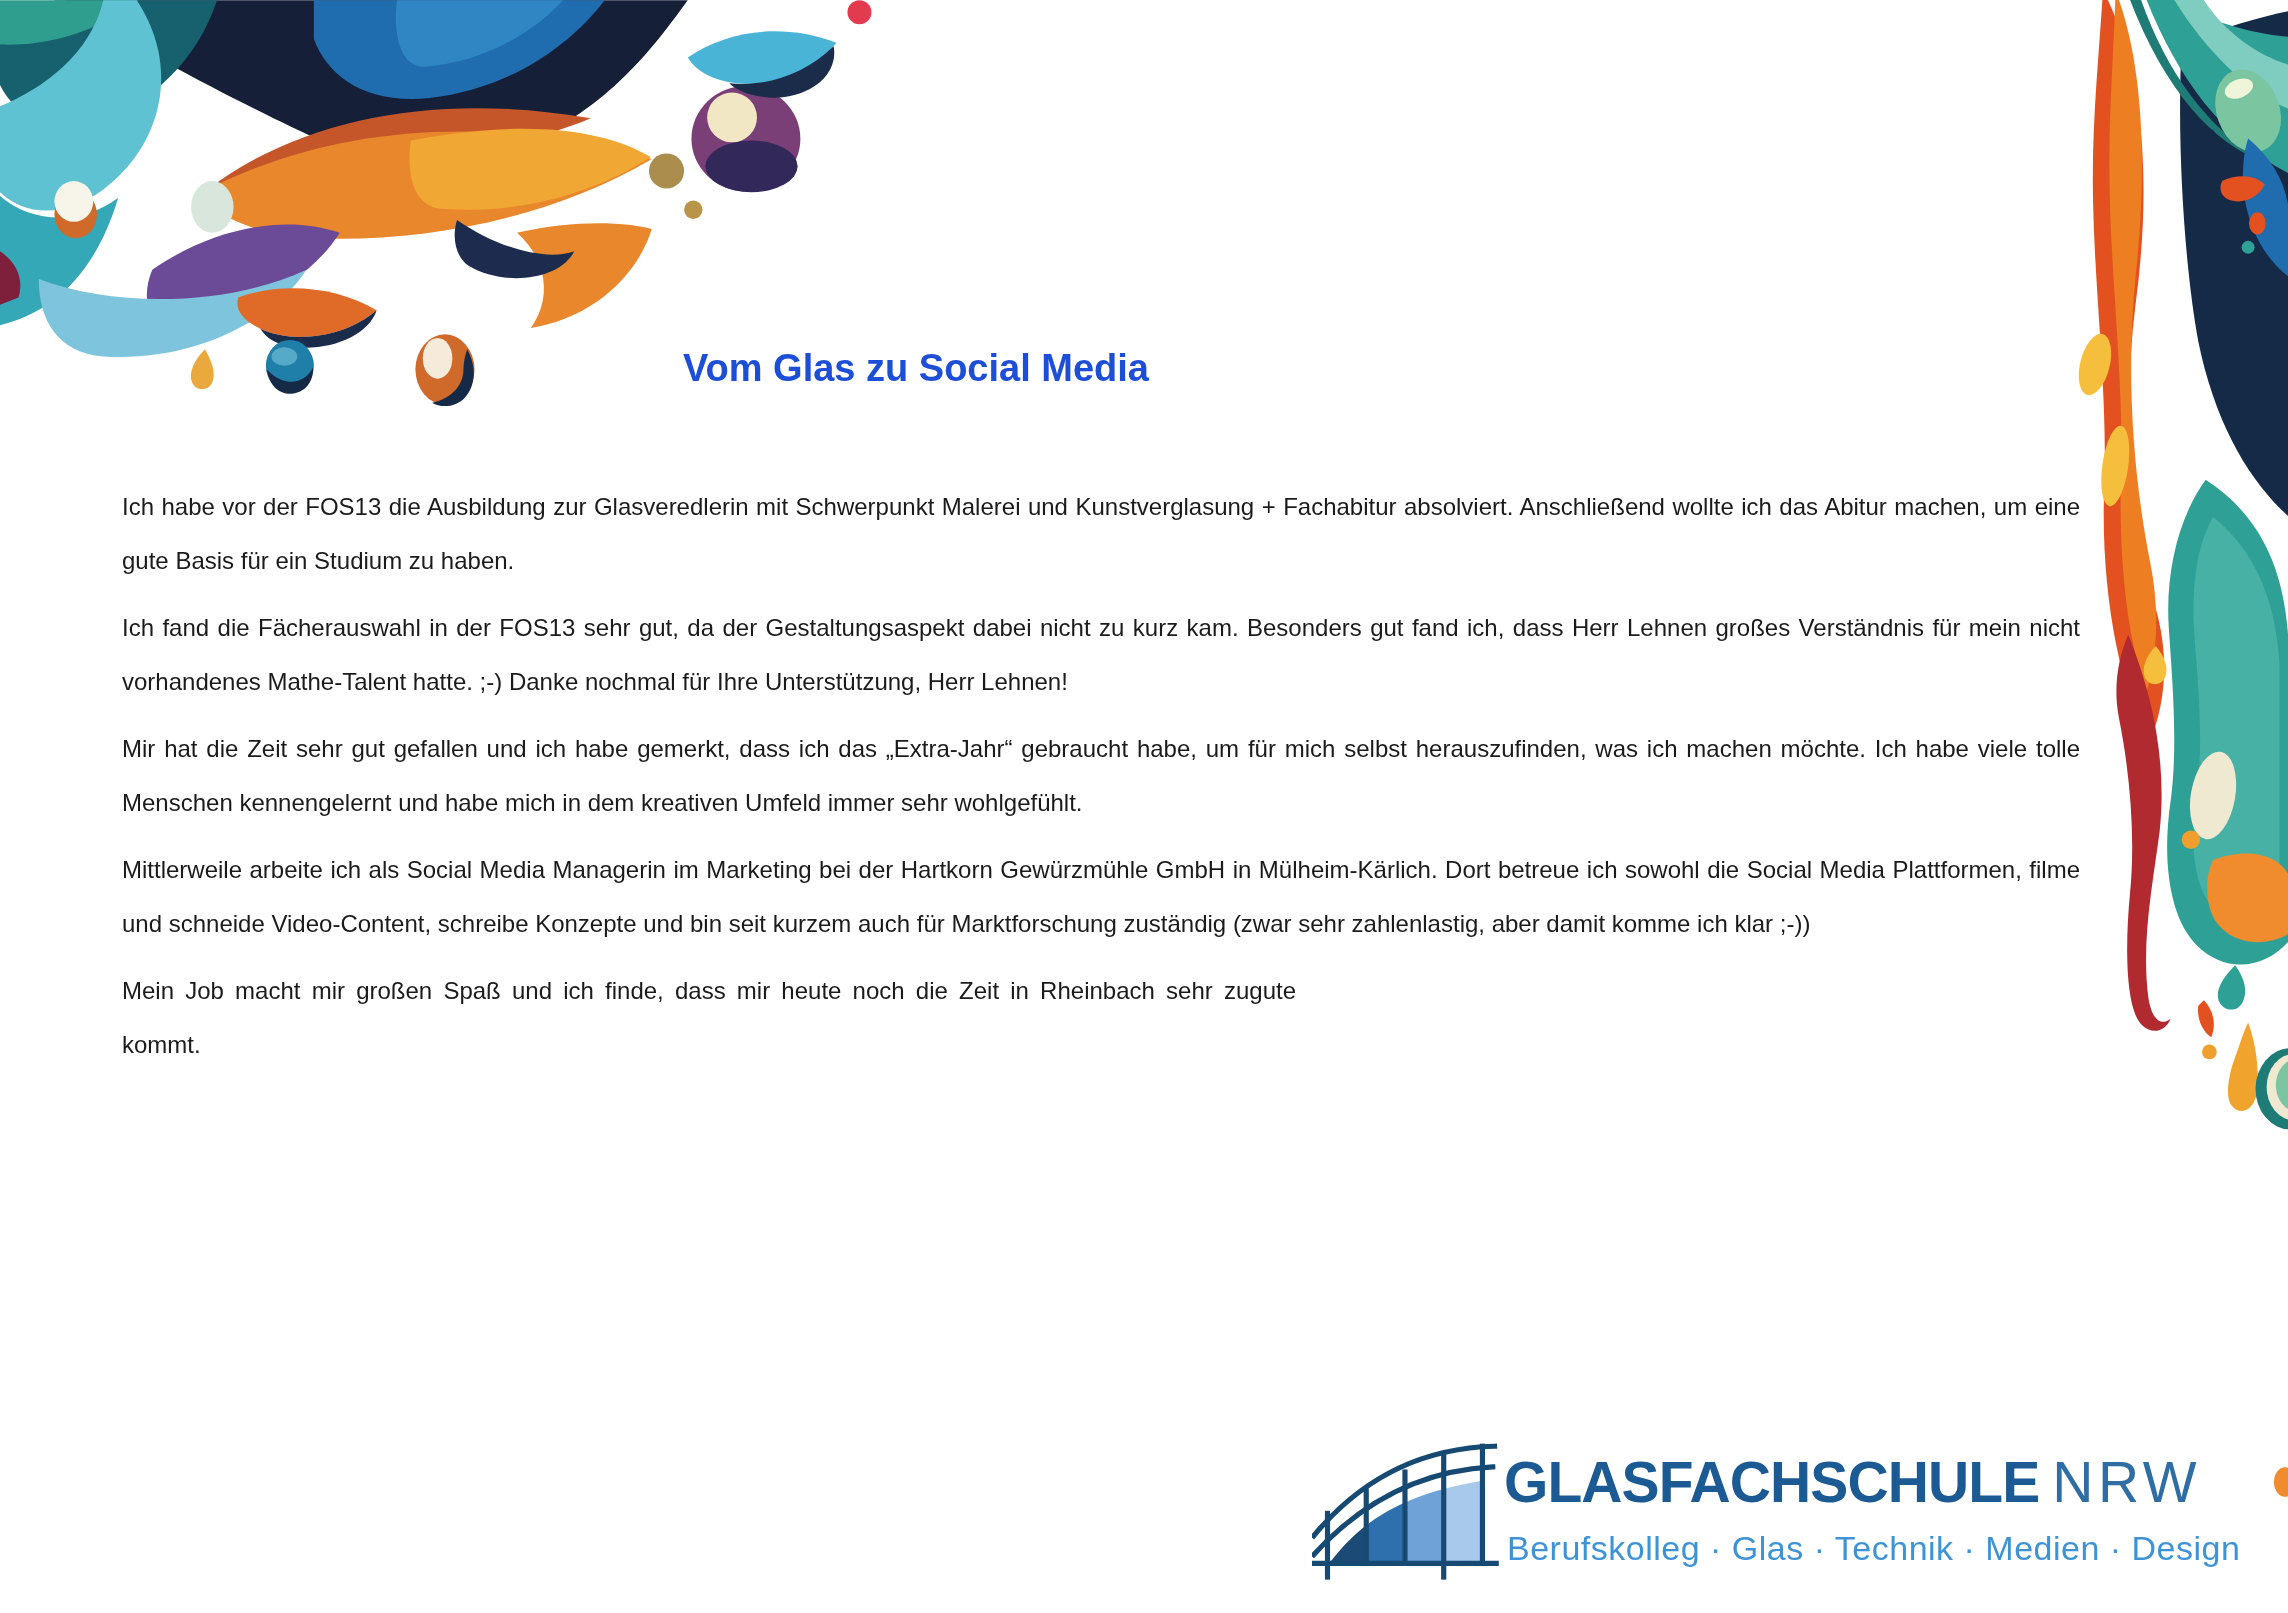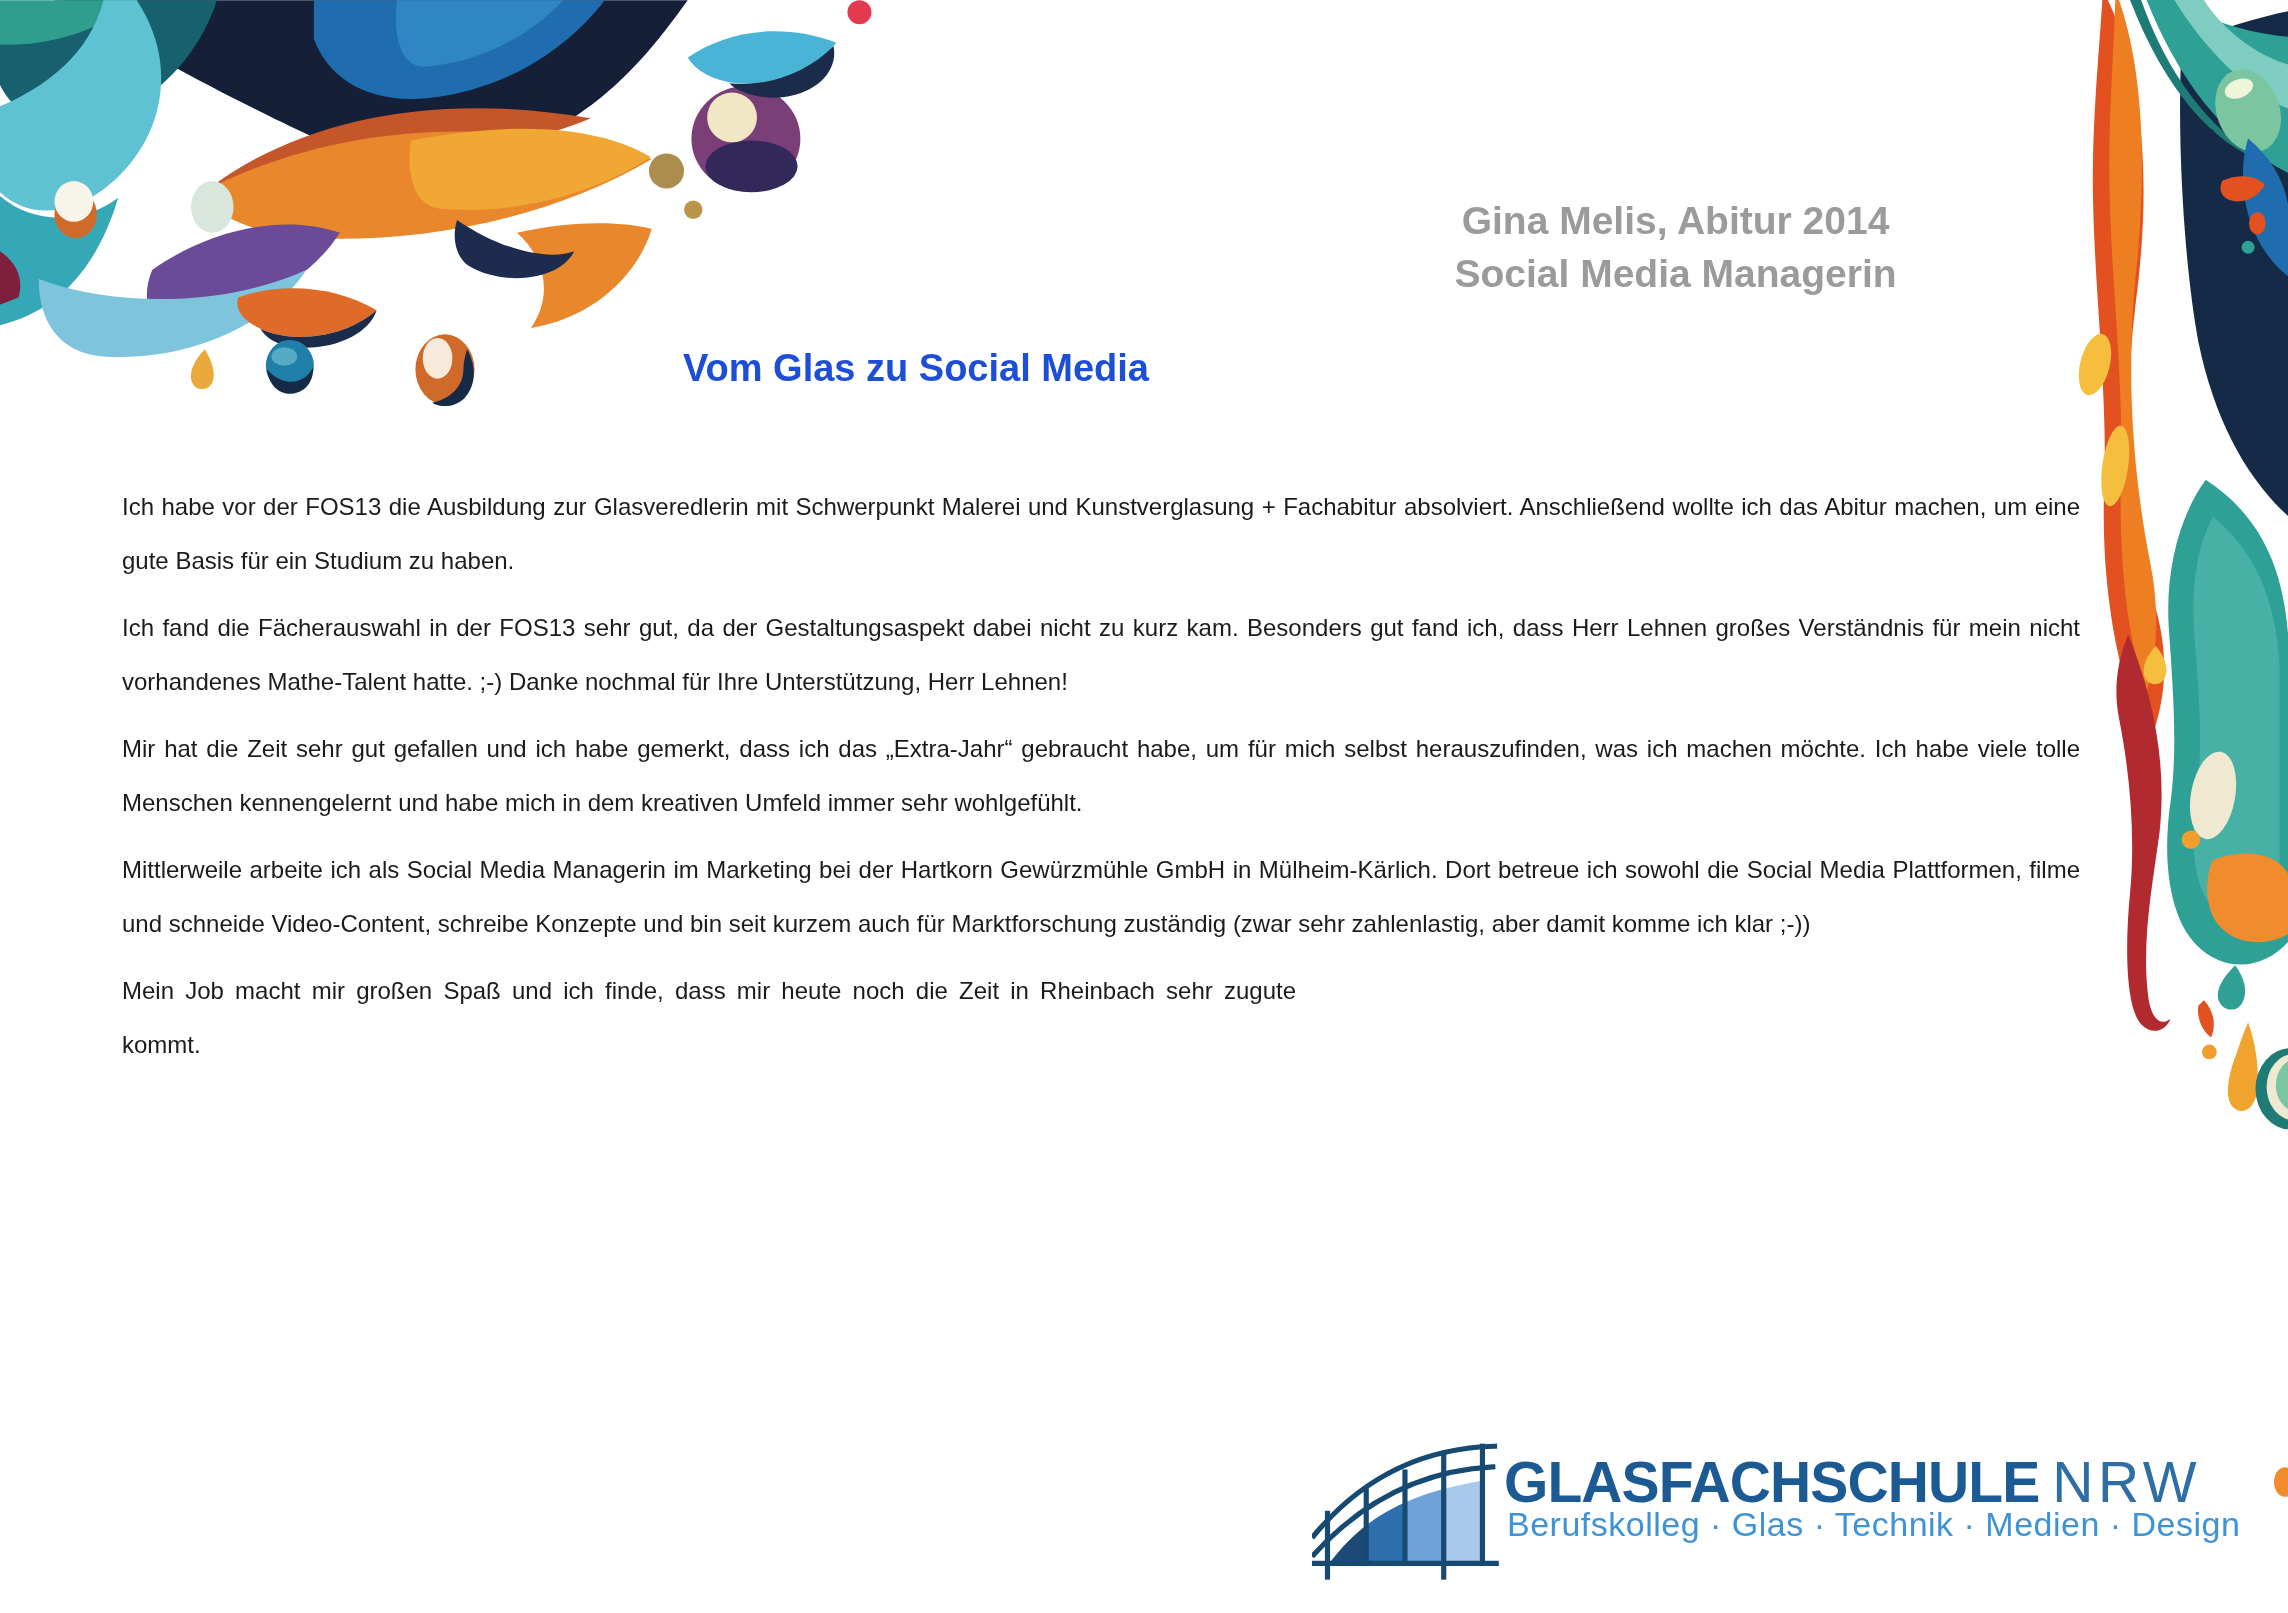--- a/index.html
+++ b/index.html
@@ -36,21 +36,21 @@
   #logo{position:absolute;left:1312px;top:1427px;width:923px;height:162px;text-align:right;}
   #logo-icon{position:absolute;left:0;top:3.7px;}
   #logo-wordmark{
     position:absolute;left:192px;top:22px;white-space:nowrap;
     font-size:57px;font-weight:bold;color:#1c5a94;letter-spacing:-0.9px;
   }
   #logo-wordmark .region{
     font-weight:normal;color:#2f6da5;letter-spacing:4.6px;margin-left:13px;
   }
   #logo-tagline{
-    position:absolute;left:195px;top:78px;white-space:nowrap;
+    position:absolute;left:195px;top:102px;white-space:nowrap;
     font-size:34px;color:#3e93d6;letter-spacing:0.5px;
   }
 </style>
 </head>
 <body>
 
 <div id="page">
 
   <svg id="deco-top-left" class="deco" width="877" height="425" viewBox="0 0 950 460" aria-hidden="true">
     <path fill="#161F38" d="M70,0 L745,0 C705,55 660,115 565,158 C470,200 385,172 305,132 C240,100 150,55 70,0 Z"></path>
@@ -117,24 +117,20 @@
     <path fill="#E2511F" d="M148,1084 C158,1094 162,1110 156,1124 C146,1118 140,1102 142,1090 Z"></path>
     <circle cx="154" cy="1140" r="8" fill="#F09E2E"></circle>
     <path fill="#F0A42E" d="M196,1108 C204,1130 208,1156 206,1180 C204,1204 188,1210 178,1198 C170,1186 176,1160 184,1140 C188,1128 192,1116 196,1108 Z"></path>
     <ellipse cx="242" cy="1180" rx="38" ry="44" fill="#1E7B76"></ellipse>
     <ellipse cx="246" cy="1178" rx="30" ry="36" fill="#EFE9D2"></ellipse>
     <ellipse cx="250" cy="1176" rx="24" ry="29" fill="#7CC5A1"></ellipse>
     <ellipse cx="254" cy="1172" rx="15" ry="18" fill="#F09B2E"></ellipse>
     <ellipse cx="236" cy="1606" rx="12" ry="16" fill="#F08C2E"></ellipse>
   </svg>
 
-  <div id="alumna-header">
-    <div>Gina Melis, Abitur 2014</div>
-    <div>Social Media Managerin</div>
-  </div>
 
   <div id="page-title">Vom Glas zu Social Media</div>
 
   <div id="body-text">
     <p>Ich habe vor der FOS13 die Ausbildung zur Glasveredlerin mit Schwerpunkt Malerei und Kunstverglasung + Fachabitur absolviert. Anschließend wollte ich das Abitur machen, um eine gute Basis für ein Studium zu haben.</p>
     <p>Ich fand die Fächerauswahl in der FOS13 sehr gut, da der Gestaltungsaspekt dabei nicht zu kurz kam. Besonders gut fand ich, dass Herr Lehnen großes Verständnis für mein nicht vorhandenes Mathe-Talent hatte. ;-) Danke nochmal für Ihre Unterstützung, Herr Lehnen!</p>
     <p>Mir hat die Zeit sehr gut gefallen und ich habe gemerkt, dass ich das „Extra-Jahr“ gebraucht habe, um für mich selbst herauszufinden, was ich machen möchte. Ich habe viele tolle Menschen kennengelernt und habe mich in dem kreativen Umfeld immer sehr wohlgefühlt.</p>
     <p>Mittlerweile arbeite ich als Social Media Managerin im Marketing bei der Hartkorn Gewürzmühle GmbH in Mülheim-Kärlich. Dort betreue ich sowohl die Social Media Plattformen, filme und schneide Video-Content, schreibe Konzepte und bin seit kurzem auch für Marktforschung zuständig (zwar sehr zahlenlastig, aber damit komme ich klar ;-))</p>
     <p class="narrow">Mein Job macht mir großen Spaß und ich finde, dass mir heute noch die Zeit in Rheinbach sehr zugute kommt.</p>
   </div>

